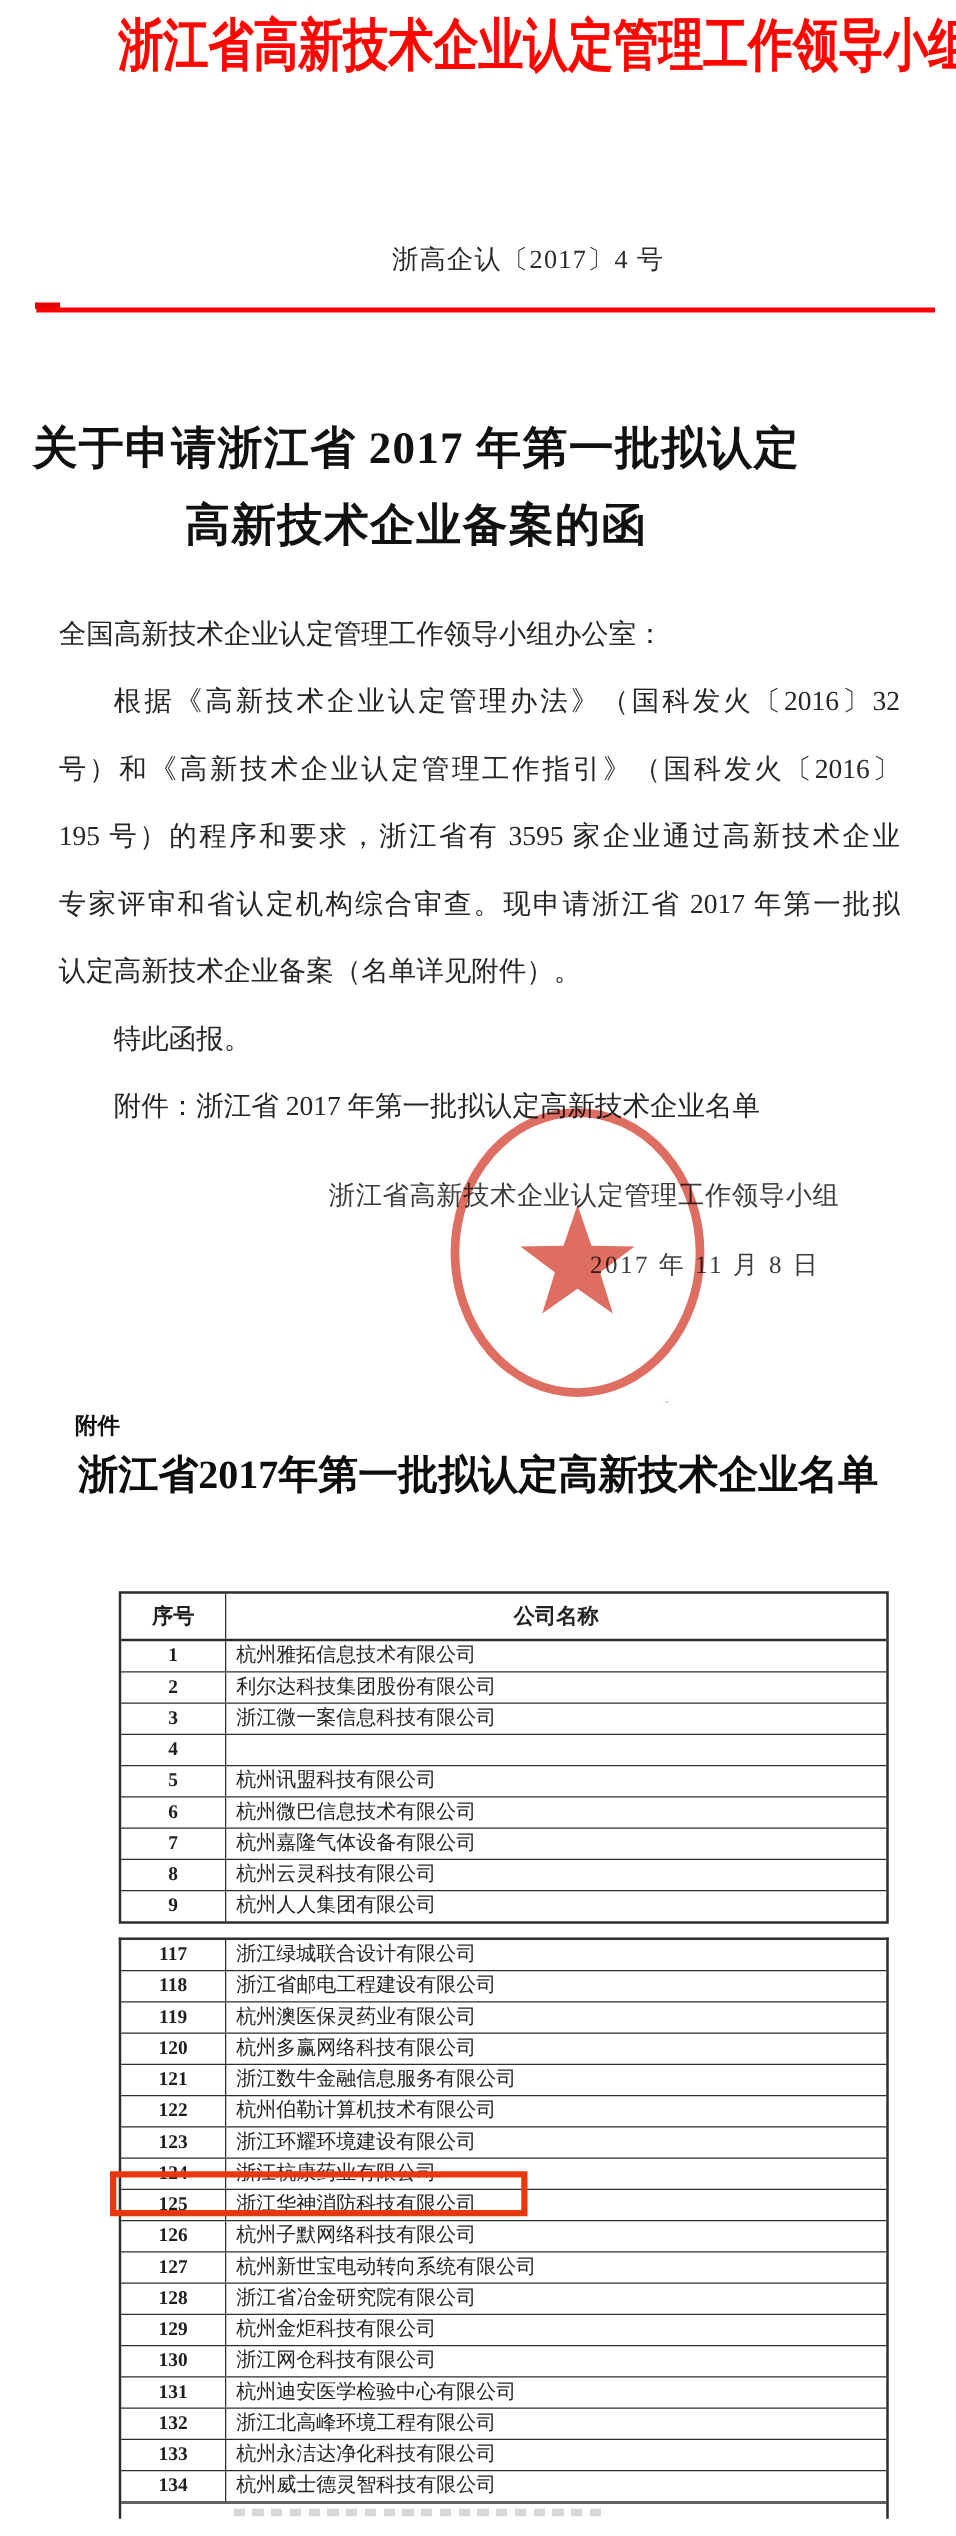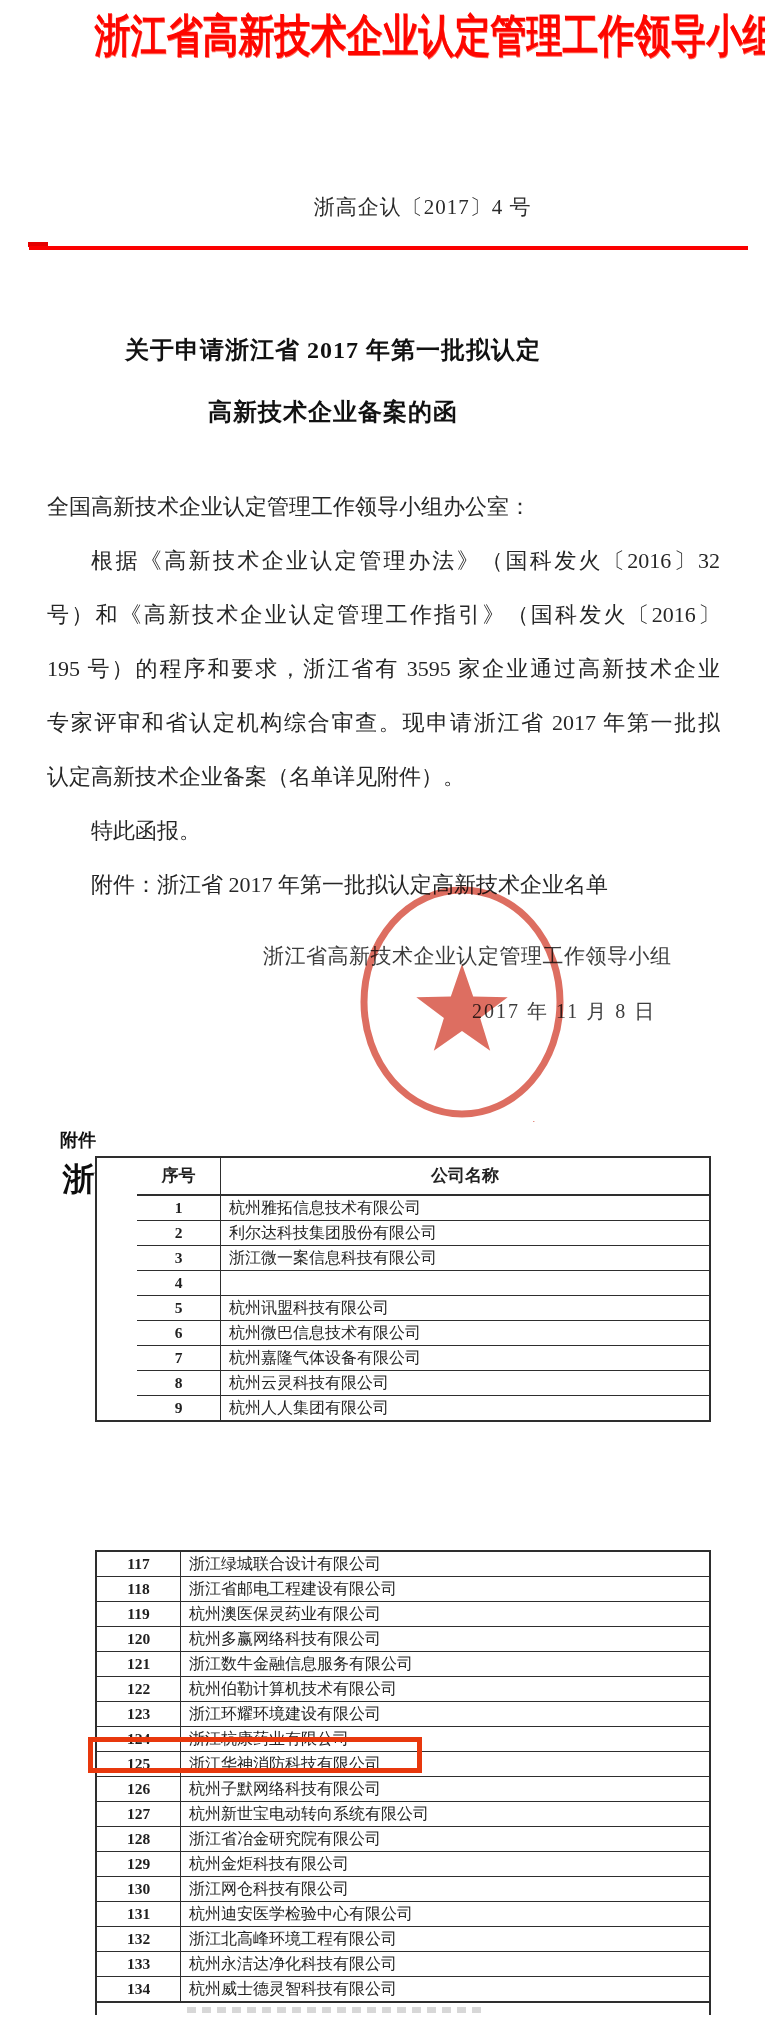--- a/index.html
+++ b/index.html
@@ -20,21 +20,21 @@
   }
   #docno{
     position:absolute; top:193px; left:0; width:765px; height:30px;
     text-align:center; font-size:21px; color:#2b2b2b; letter-spacing:1px;padding-left:40px;
   }
   #redline{position:absolute; top:246px; left:29px; width:719px; height:4px; background:#fb0000;}
   #redline-cap{position:absolute; top:242px; left:28px; width:20px; height:5px; background:#e30000;}
   
   .title-line{
     position:absolute; left:0; width:666px; text-align:center;
-    font-size:24px; font-weight:bold; color:#111; letter-spacing:1px;
+    font-size:36px; font-weight:bold; color:#111; letter-spacing:1px;
   }
   #title1{top:334px;} #title2{top:396px;}
   
   #body-block{
     position:absolute; top:480px; left:47px; width:673px;
     font-size:22px; line-height:54px; color:#262626;
   }
   .bodyline{min-height:54px;}
   .indent{text-indent:44px;}
   .fill{text-align:justify; text-align-last:justify;}
@@ -46,21 +46,21 @@
   
   #att-label{position:absolute; top:1128px; left:60px; font-size:18px; font-weight:bold; color:#111;}
   #att-title{
     position:absolute; top:1158px; left:0; width:765px; text-align:center;
     font-size:32px; font-weight:bold; color:#0d0d0d;
   }
   .tbl{
     position:absolute; left:95px; width:616px; box-sizing:border-box;
     border:2px solid #2e2e2e; background:#fff;
   }
-  #table-a{top:1156px;padding-left:40px;}
+  #table-a{top:1273px;}
   #table-b{top:1550px; border-bottom:none;}
   .thead{display:flex; height:36px; border-bottom:2px solid #2e2e2e;
          font-size:17px; font-weight:bold; color:#111;}
   .thead .cno{font-weight:bold;}
   .trow{display:flex; height:24px; border-bottom:1px solid #2e2e2e; font-size:16px;}
   .trow:last-child{border-bottom:1px solid #2e2e2e;}
   #table-a .trow:last-child{border-bottom:none;}
   .cno{
     width:83px; flex:none; border-right:1px solid #2e2e2e;
     text-align:center; line-height:24px; font-size:15.5px; font-weight:600; color:#1f1f1f;

